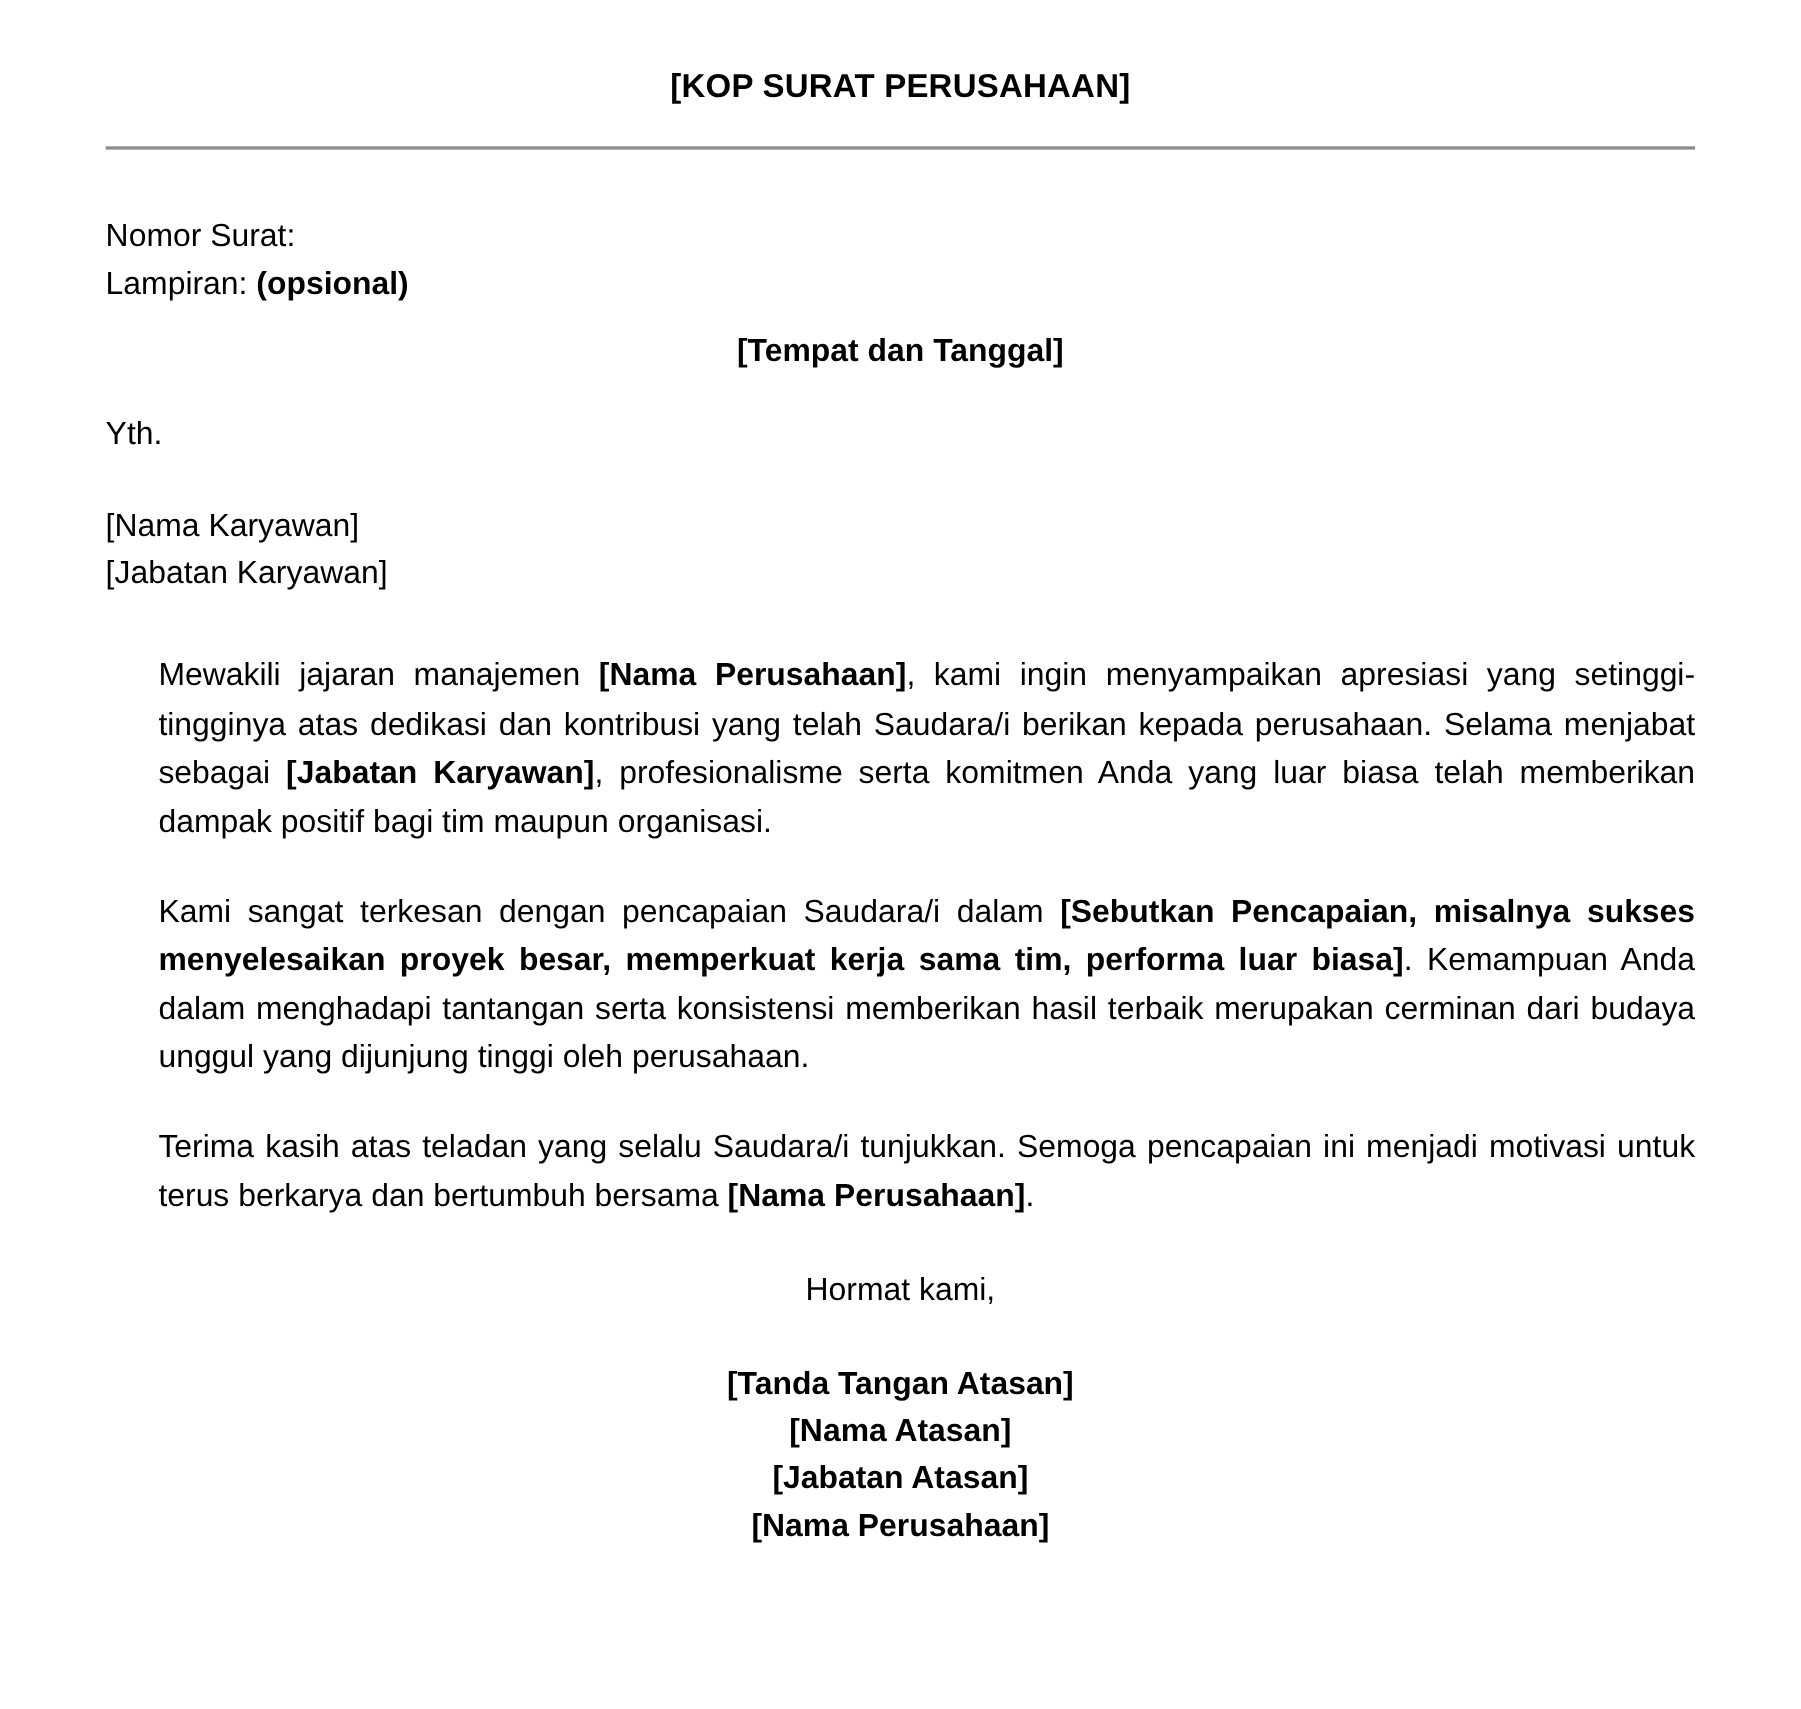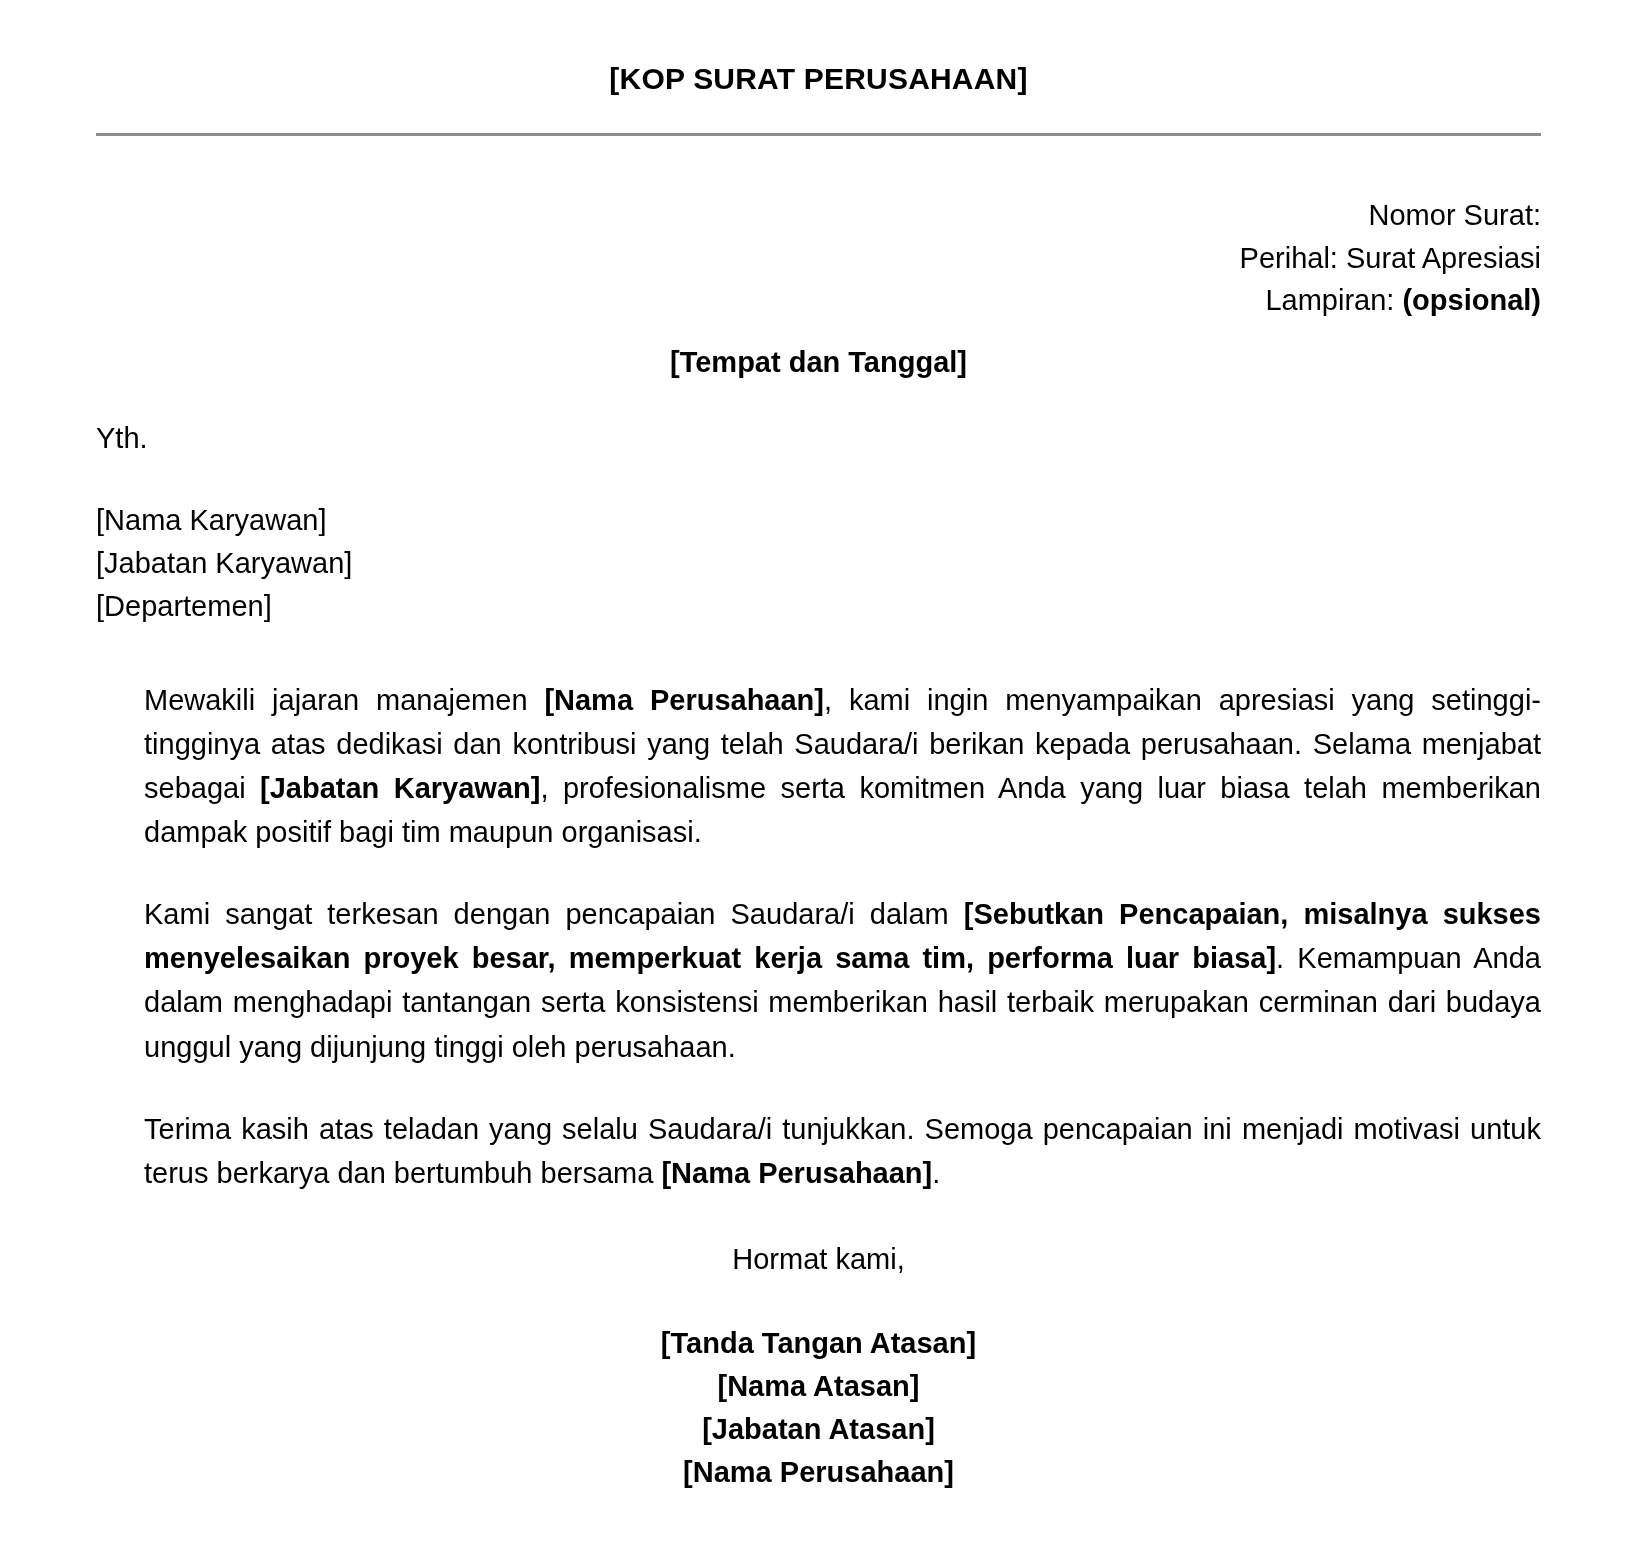--- a/index.html
+++ b/index.html
@@ -51,21 +51,21 @@
     width: 100%;
     height: 0;
   }
 
   
   .meta {
     margin-top: 58px;
     font-size: 29px;
     line-height: 1.47;
   }
-  .meta-line { white-space: nowrap; text-align: right; }
+  .meta-line { white-space: nowrap; }
   .meta-line b { font-weight: 700; }
 
   .placedate {
     margin-top: 22px;
     text-align: center;
     font-size: 29px;
     font-weight: 700;
     line-height: 1.3;
   }
 
@@ -116,32 +116,30 @@
 <div class="page">
   <div class="content">
 
     <div class="letterhead">
       <div class="letterhead-title">[KOP SURAT PERUSAHAAN]</div>
     </div>
     <div class="rule" style="border-top-color: rgb(140, 140, 140);"></div>
 
     <div class="meta">
       <div class="meta-line">Nomor Surat:</div>
-      <div class="meta-line">Perihal: Surat Apresiasi</div>
       <div class="meta-line"><span>Lampiran: </span><b>(opsional)</b></div>
     </div>
 
     <div class="placedate">[Tempat dan Tanggal]</div>
 
     <div class="salutation">Yth.</div>
 
     <div class="recipient">
       <div>[Nama Karyawan]</div>
       <div>[Jabatan Karyawan]</div>
-      <div>[Departemen]</div>
     </div>
 
     <div class="body-block">
 
       <p class="para"><span>Mewakili jajaran manajemen </span><b>[Nama Perusahaan]</b><span>, kami ingin menyampaikan apresiasi yang setinggi-tingginya atas dedikasi dan kontribusi yang telah Saudara/i berikan kepada perusahaan. Selama menjabat sebagai </span><b>[Jabatan Karyawan]</b><span>, profesionalisme serta komitmen Anda yang luar biasa telah memberikan dampak positif bagi tim maupun organisasi.</span></p>
 
       <p class="para"><span>Kami sangat terkesan dengan pencapaian Saudara/i dalam </span><b>[Sebutkan Pencapaian, misalnya sukses menyelesaikan proyek besar, memperkuat kerja sama tim, performa luar biasa]</b><span>. Kemampuan Anda dalam menghadapi tantangan serta konsistensi memberikan hasil terbaik merupakan cerminan dari budaya unggul yang dijunjung tinggi oleh perusahaan.</span></p>
 
       <p class="para"><span>Terima kasih atas teladan yang selalu Saudara/i tunjukkan. Semoga pencapaian ini menjadi motivasi untuk terus berkarya dan bertumbuh bersama </span><b>[Nama Perusahaan]</b><span>.</span></p>
     </div>

